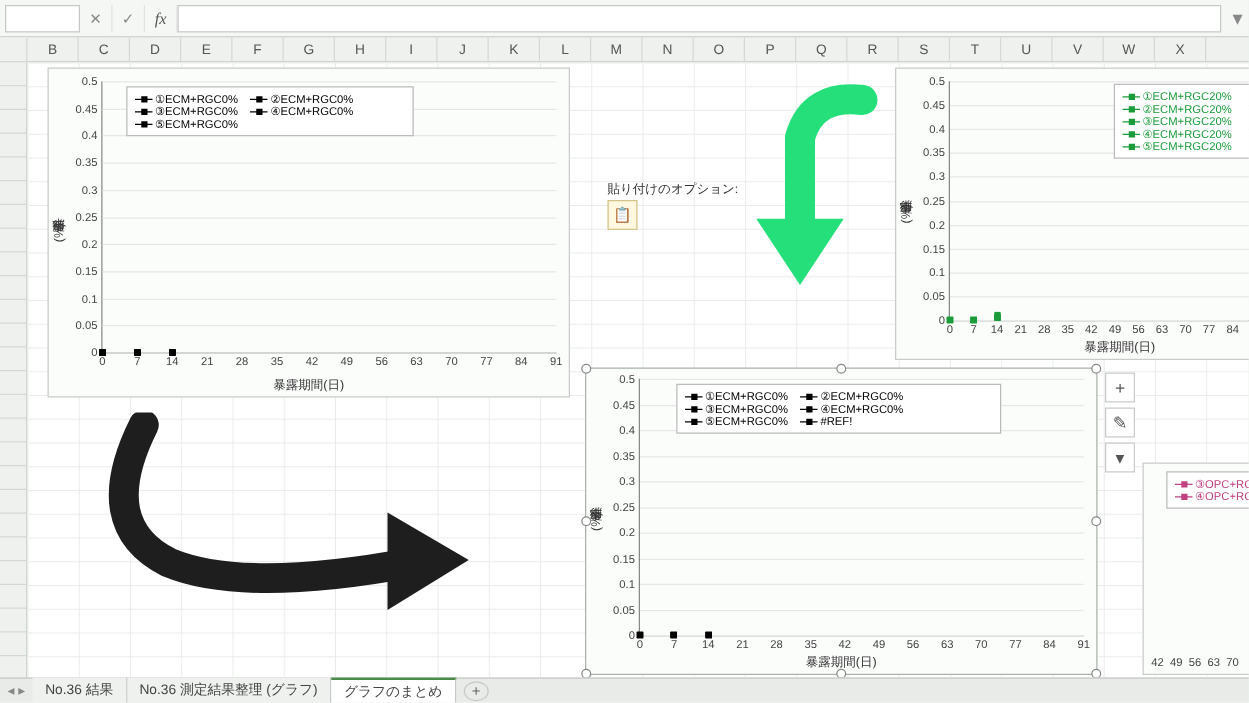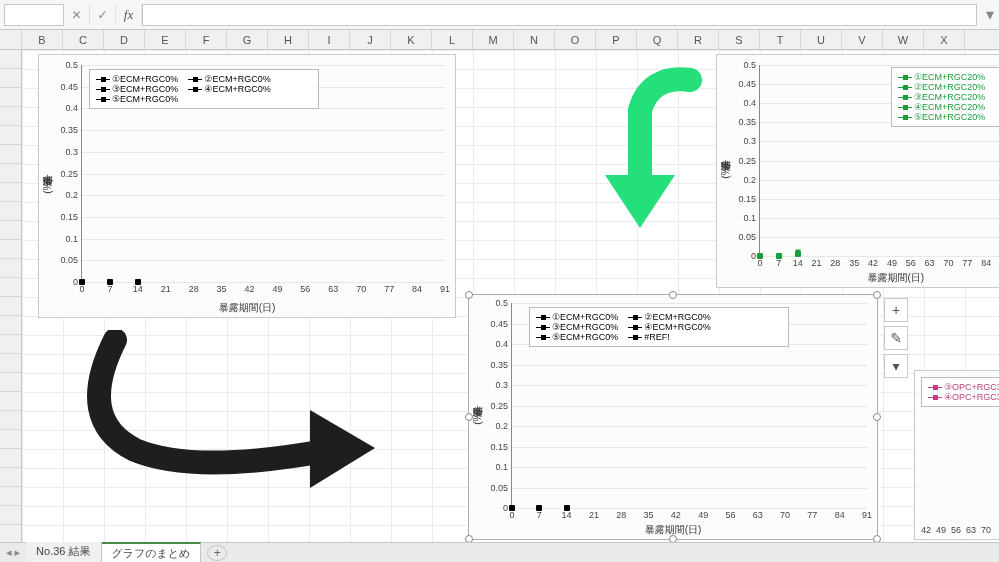--- a/index.html
+++ b/index.html
@@ -21,21 +21,21 @@
 
   .sheet { position: absolute; top: 50px; left: 22px; right: 0; bottom: 20px; background: #fff; background-image: linear-gradient(#e9ece9 1px, transparent 1px), linear-gradient(90deg, #e9ece9 1px, transparent 1px); background-size: 41px 19px; }
 
   .chart { position: absolute; background: #fbfdfb; border: 1px solid #c8ccc8; }
   .chart.selected { border: 1px solid #a8b2a8; }
   .chart .plot { position: absolute; border-left: 1px solid #888; border-bottom: 1px solid #888; }
   .chart .ylab { position: absolute; writing-mode: vertical-rl; font-size: 10px; color: #333; left: 2px; top: 50%; transform: translateY(-50%) rotate(180deg); }
   .chart .xlab { position: absolute; font-size: 10px; color: #333; bottom: 2px; left: 50%; transform: translateX(-50%); }
   .chart .ytick { position: absolute; font-size: 9px; color: #444; right: 100%; padding-right: 4px; transform: translateY(-50%); }
   .chart .xtick { position: absolute; font-size: 9px; color: #444; top: 100%; padding-top: 2px; transform: translateX(-50%); }
-  .chart .legend { position: absolute; background: rgba(255,255,255,.9); border: 1px solid #bbb; font-size: 9px; padding: 4px 6px; }
+  .chart .legend { position: absolute; background: rgba(255,255,255,.9); border: 1px solid #bbb; font-size: 9px; padding: 4px 6px; margin-left: 12px; }
   .chart .legend-row { display: inline-block; margin-right: 10px; white-space: nowrap; }
   .chart .legend-sw { display: inline-block; width: 14px; height: 6px; vertical-align: middle; margin-right: 2px; position: relative; }
   .chart .legend-sw::before { content: ""; position: absolute; left: 0; right: 0; top: 2px; border-top: 1px solid currentColor; }
   .chart .legend-sw::after { content: ""; position: absolute; left: 5px; top: 0; width: 5px; height: 5px; background: currentColor; }
   .chart .dp { position: absolute; width: 5px; height: 5px; transform: translate(-50%,-50%); }
   .chart .gridline-h { position: absolute; left: 0; right: 0; border-top: 1px solid #e5e8e5; }
 
   .handles .h { position: absolute; width: 8px; height: 8px; background: #fff; border: 1px solid #888; border-radius: 50%; }
 
   .paste-opt { position: absolute; font-size: 10px; color: #333; }
@@ -232,20 +232,26 @@
         <div class="dp" style="left: 0%; top: 100%; background: rgb(26, 156, 58);"></div>
         <div class="dp" style="left: 7.69231%; top: 100%; background: rgb(26, 156, 58);"></div>
         <div class="dp" style="left: 15.3846%; top: 99%; background: rgb(26, 156, 58);"></div>
         <div class="dp" style="left: 0%; top: 100%; background: rgb(26, 156, 58);"></div>
         <div class="dp" style="left: 7.69231%; top: 100%; background: rgb(26, 156, 58);"></div>
         <div class="dp" style="left: 15.3846%; top: 99%; background: rgb(26, 156, 58);"></div>
       </div>
     <div class="legend" style="right:6px; top:12px; width:118px;"><div class="legend-row" style="color: rgb(26, 156, 58);"><span class="legend-sw"></span><span>①ECM+RGC20%</span></div><br><div class="legend-row" style="color: rgb(26, 156, 58);"><span class="legend-sw"></span><span>②ECM+RGC20%</span></div><br><div class="legend-row" style="color: rgb(26, 156, 58);"><span class="legend-sw"></span><span>③ECM+RGC20%</span></div><br><div class="legend-row" style="color: rgb(26, 156, 58);"><span class="legend-sw"></span><span>④ECM+RGC20%</span></div><br><div class="legend-row" style="color: rgb(26, 156, 58);"><span class="legend-sw"></span><span>⑤ECM+RGC20%</span></div><br></div>
   </div>
 
+  <div class="paste-opt" style="left:464px; top:94px;">
+    <div>貼り付けのオプション:</div>
+    <div class="btn">
+      <span style="font-size:12px;">📋</span>
+    </div>
+  </div>
 
   <div class="chart selected handles" id="c3" style="left:446px; top:244px; width:410px; height:246px;">
     <div class="ylab">膨張率(%)</div>
     <div class="xlab">暴露期間(日)</div>
     <div class="plot" style="left:42px; top:8px; right:10px; bottom:30px;">
         <div class="gridline-h" style="top: 100%;"></div>
         <div class="ytick" style="top: 100%;">0</div>
         <div class="gridline-h" style="top: 90%;"></div>
         <div class="ytick" style="top: 90%;">0.05</div>
         <div class="gridline-h" style="top: 80%;"></div>
@@ -329,20 +335,21 @@
       <span>42&nbsp;&nbsp;49&nbsp;&nbsp;56&nbsp;&nbsp;63&nbsp;&nbsp;70</span>
     </div>
   </div>
 
 </div>
 
 <div class="tabs">
   <div class="nav">◂ ▸</div>
   <div id="tabsC" style="display:flex;">
       <div class="tab">No.36 結果</div>
+      <div class="tab">No.36 測定結果整理 (グラフ)</div>
       <div class="tab active">グラフのまとめ</div>
     </div>
   <div class="add">+</div>
 </div>
 
 <svg class="annot" style="left:540px; top:60px; width:200px; height:200px;" viewBox="0 0 200 200">
   <path d="M 150 20 Q 110 15 100 50 L 100 140" stroke="#25e07a" stroke-width="24" fill="none" stroke-linecap="round"></path>
   <path d="M 65 115 L 100 168 L 135 115 Z" fill="#25e07a"></path>
 </svg>
 <svg class="annot" style="left:55px; top:330px; width:340px; height:170px;" viewBox="0 0 340 170">

